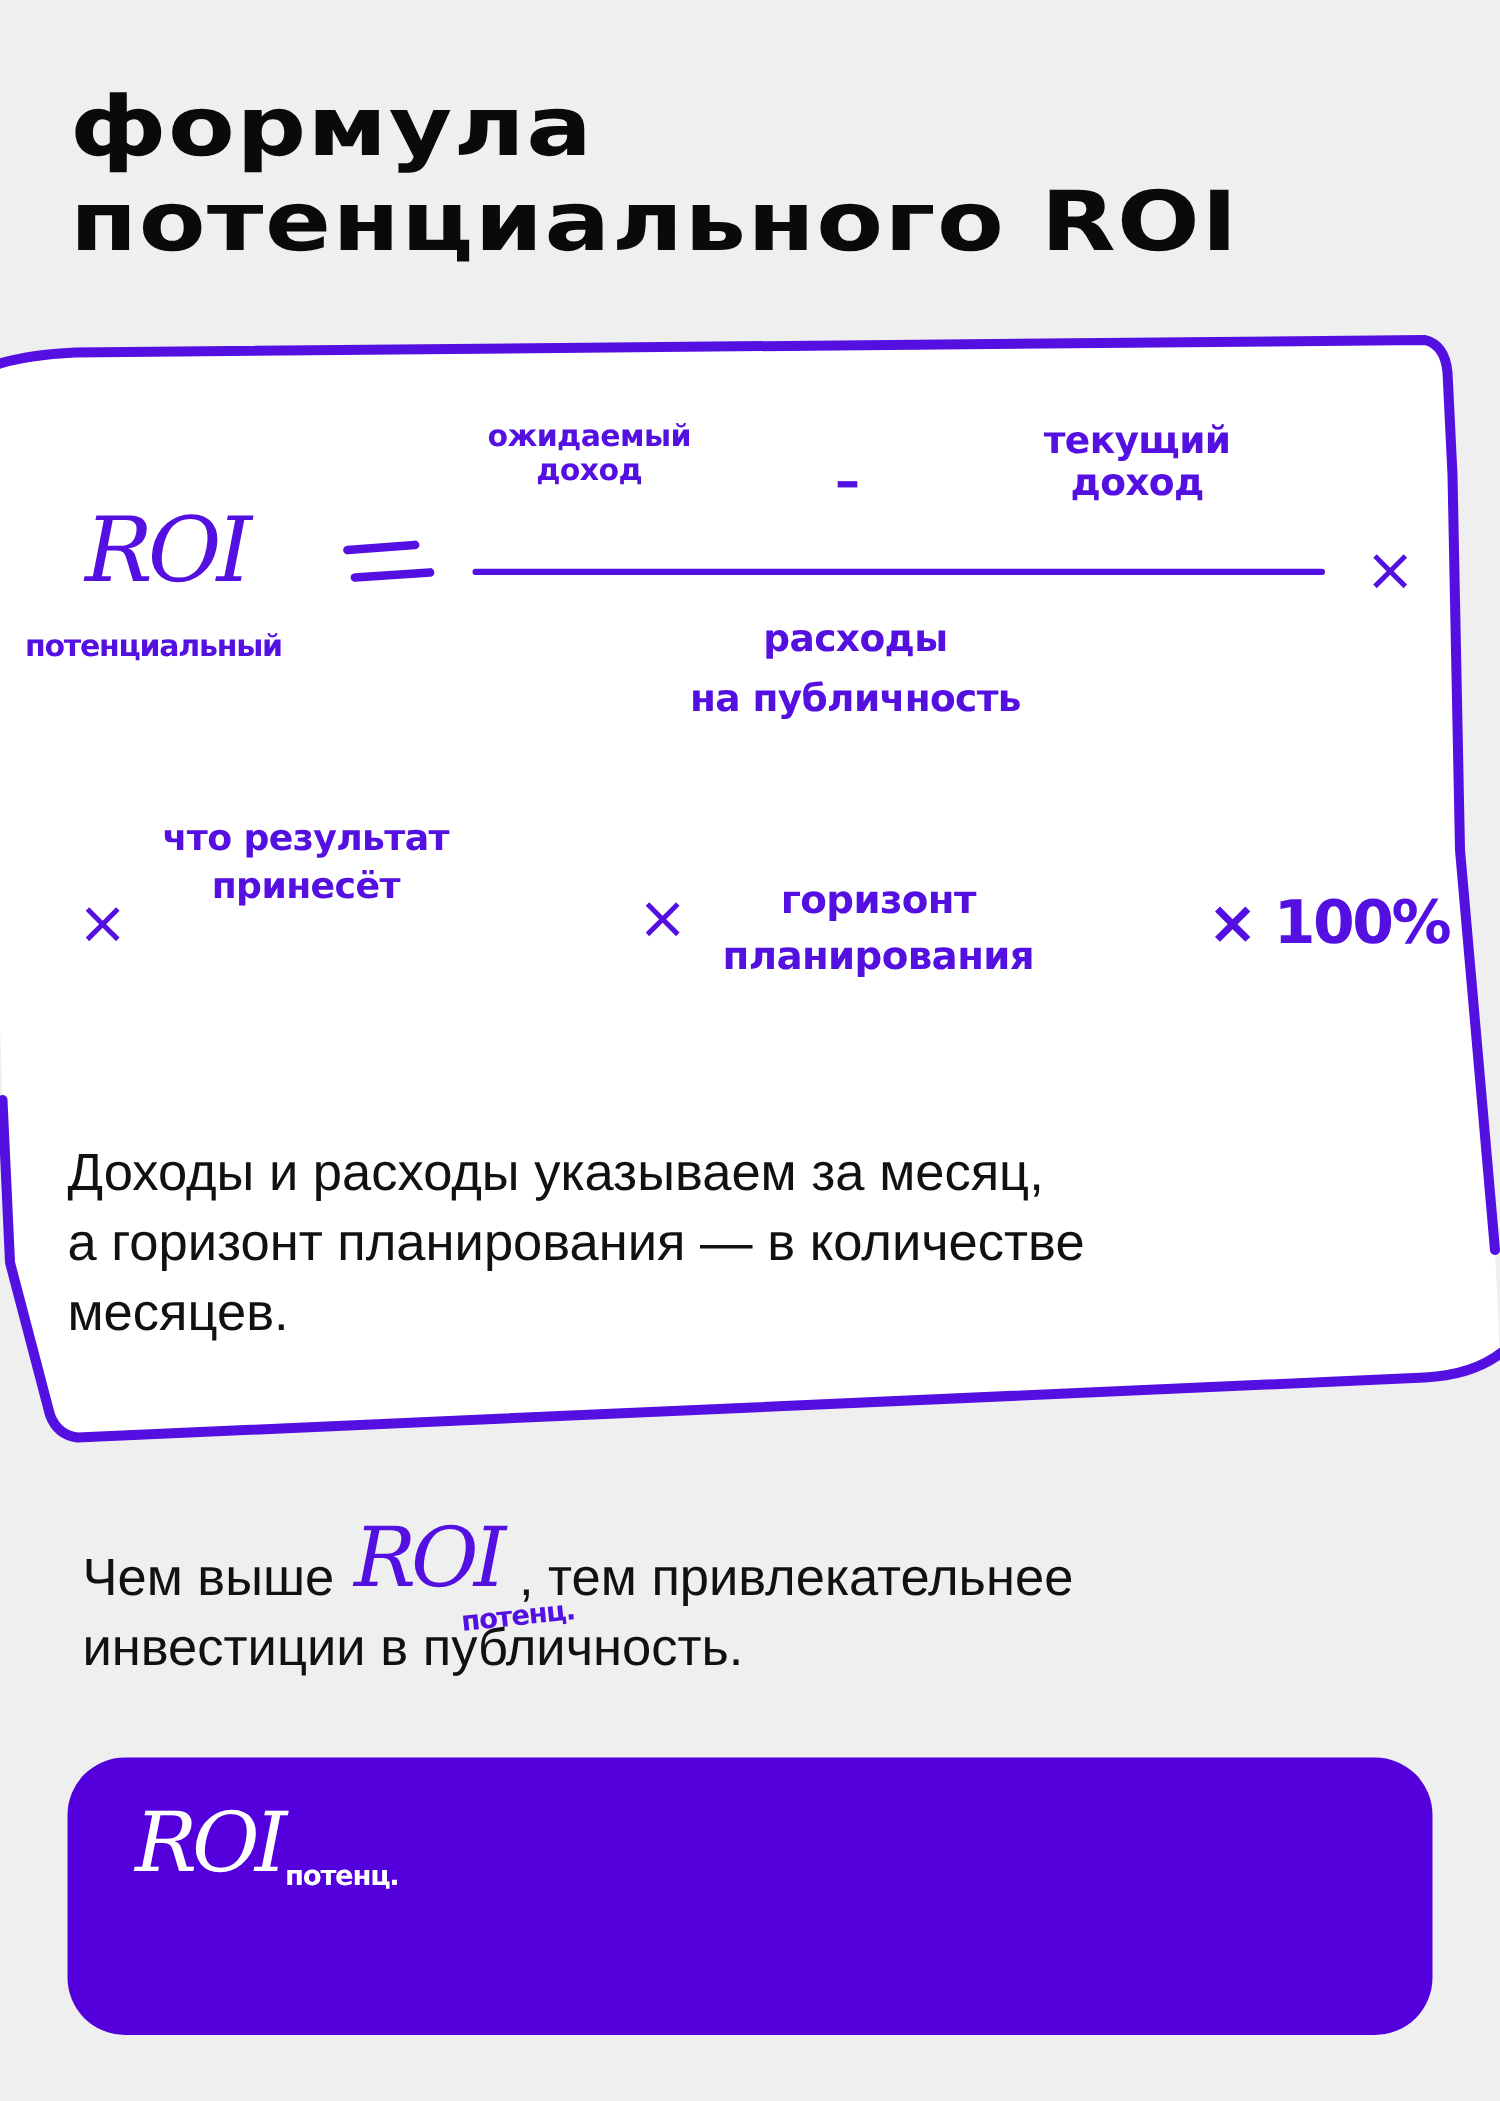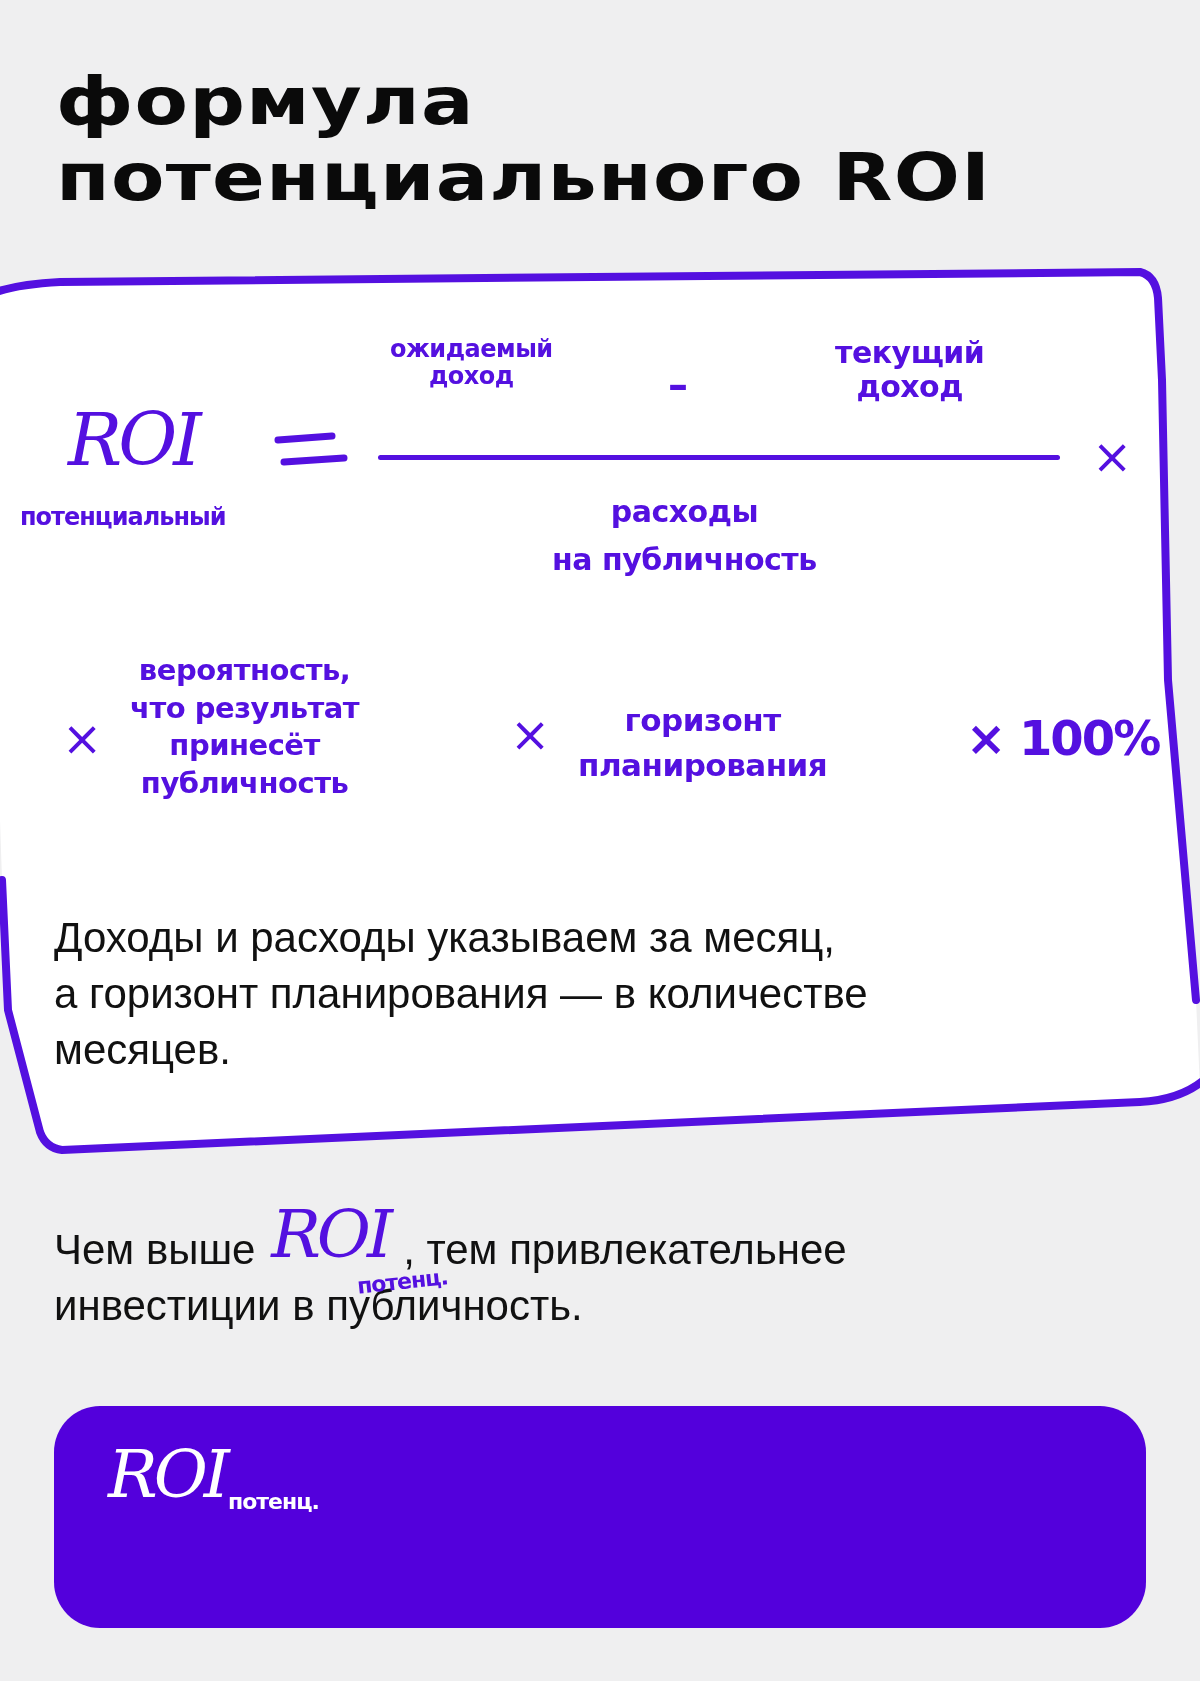--- a/index.html
+++ b/index.html
@@ -149,21 +149,21 @@
       font-family: "Liberation Sans", sans-serif;
       font-size: 42px;
       line-height: 56px;
       color: #111;
       width: 1060px;
     }
     .statement {
       position: absolute;
       left: 54px;
       top: 1222px;
-      margin: 0;
+      margin: 12px;
       font-size: 42px;
       line-height: 56px;
       color: #111;
       width: 1100px;
     }
     .inline-roi {
       display: inline-block;
       position: relative;
       width: 136px;
       height: 40px;
@@ -271,24 +271,22 @@
   <div class="fraction-bar"></div>
   <div class="op times-1">×</div>
 
   <div class="hand denominator">
     <div>расходы</div>
     <div>на публичность</div>
   </div>
 
   <div class="op times-2">×</div>
   <div class="hand prob">
-    <div>вероятность,</div>
     <div>что результат</div>
     <div>принесёт</div>
-    <div>публичность</div>
   </div>
 
   <div class="op times-3">×</div>
   <div class="hand horizon">
     <div>горизонт</div>
     <div>планирования</div>
   </div>
 
   <div class="hand times-100">× 100%</div>
 </div>

